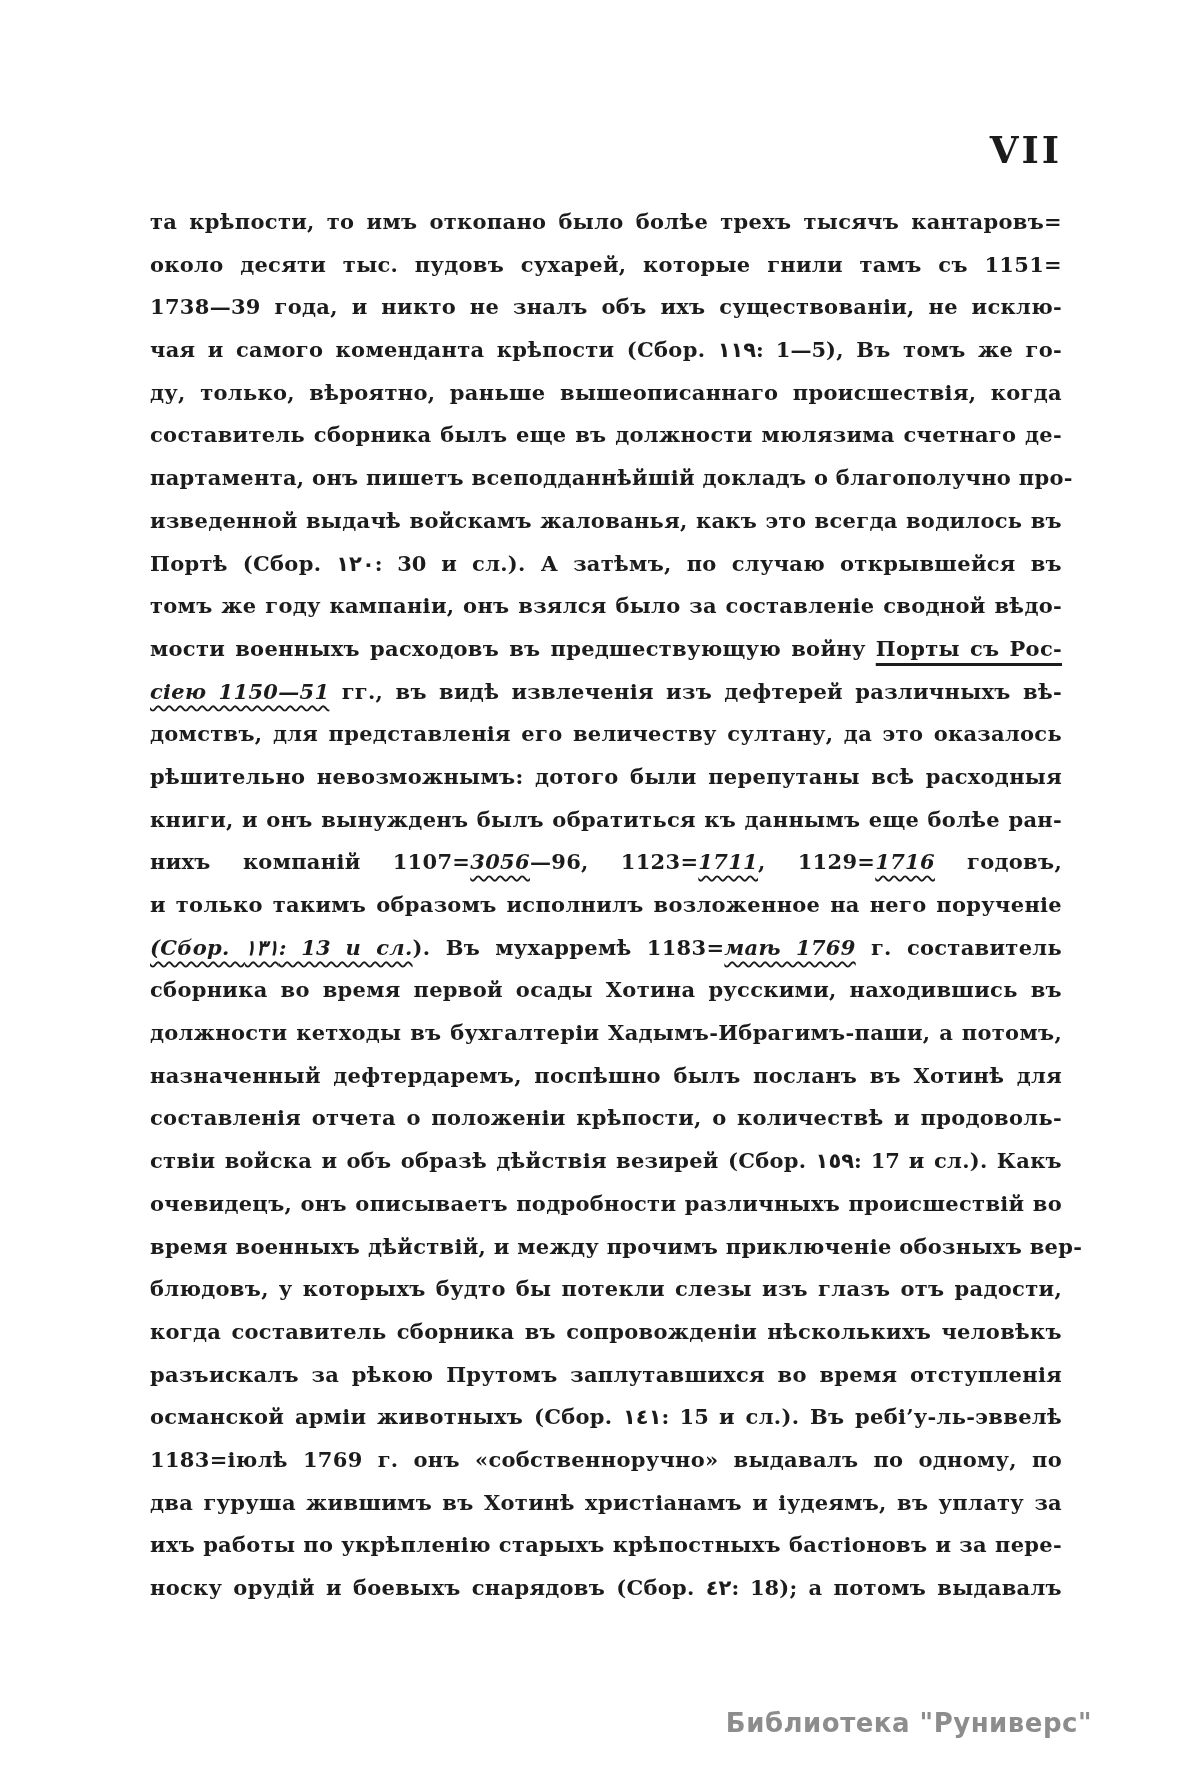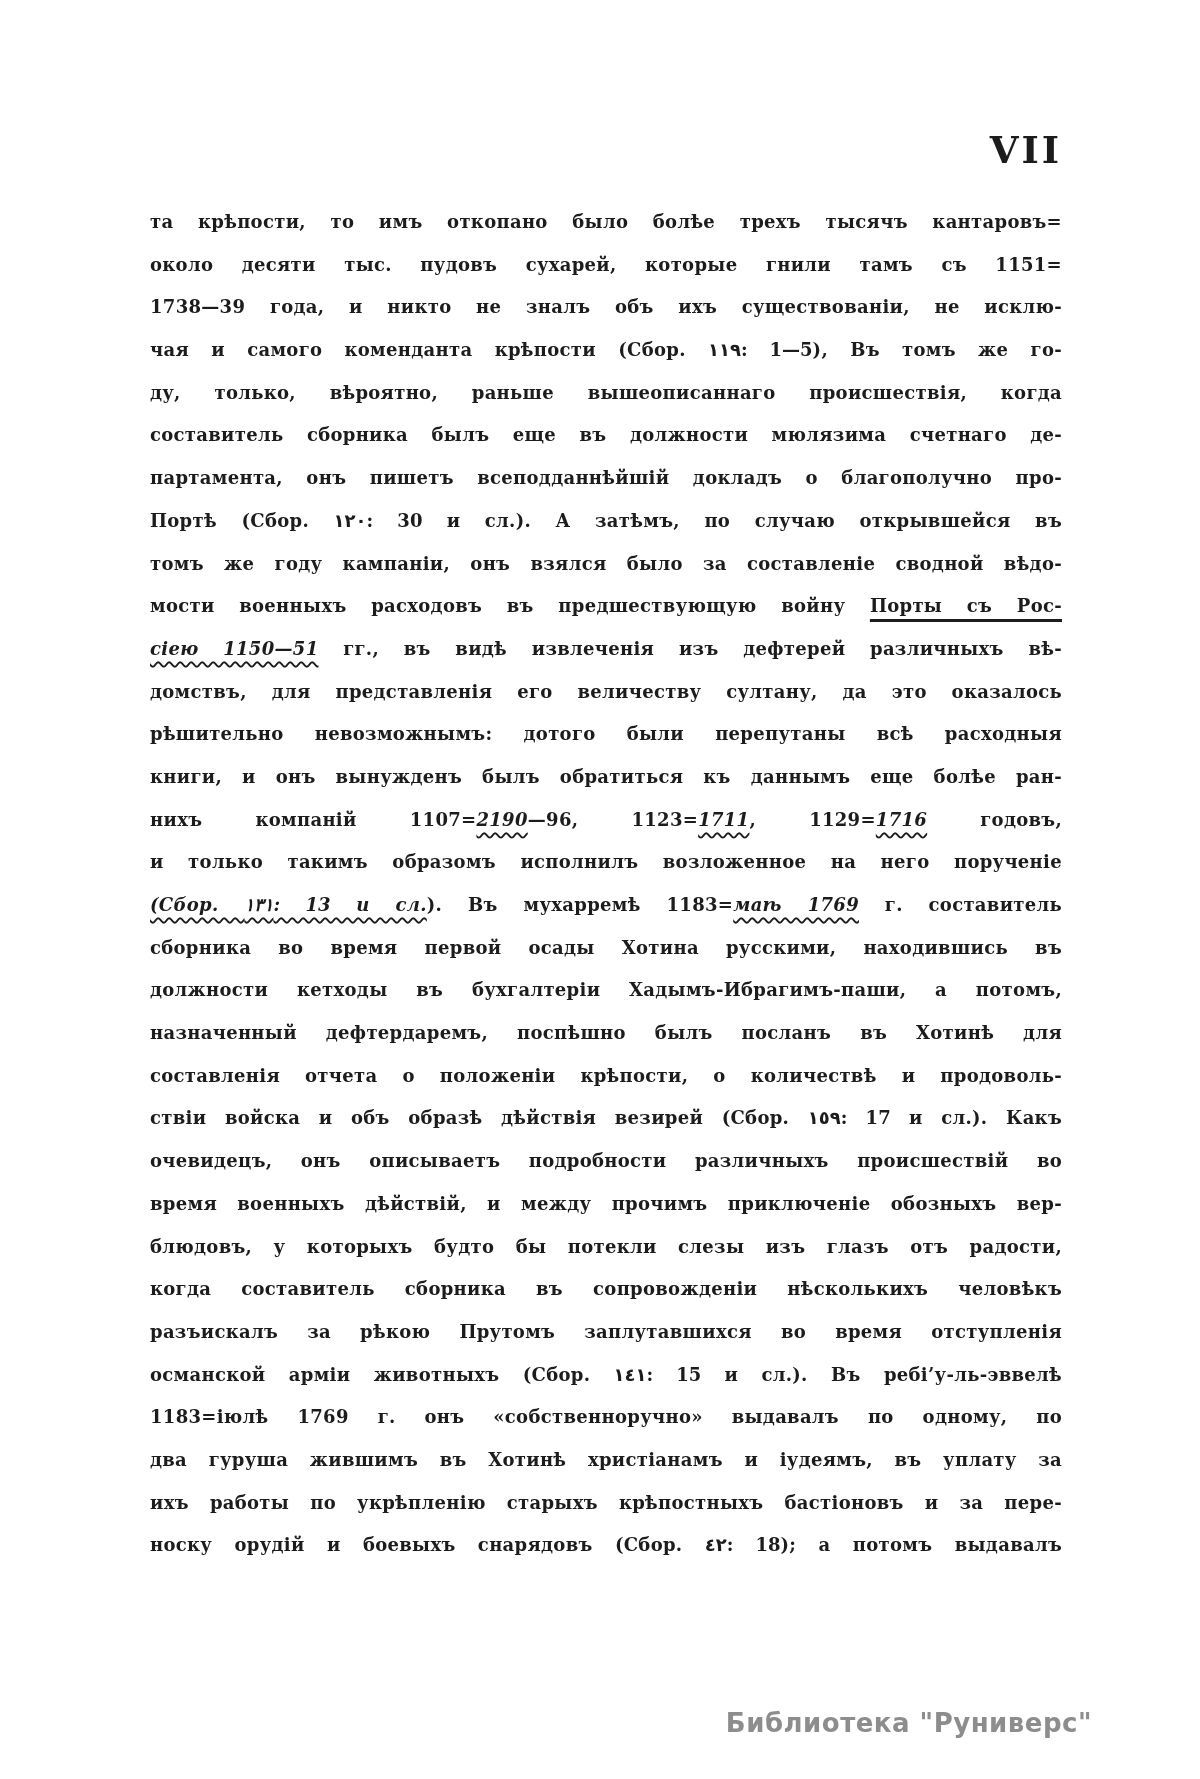--- a/index.html
+++ b/index.html
@@ -25,21 +25,21 @@
     letter-spacing:3px;
     color:var(--ink);
   }
   .text-block{
     position:absolute;
     top:201px;left:150px;width:912px;
   }
   .line{
     height:42.7px;
     line-height:42.7px;
-    font-size:18px;
+    font-size:21px;
     font-weight:bold;
     letter-spacing:0.3px;
     text-align:justify;
     text-align-last:justify;
     white-space:nowrap;
     color:var(--ink);
   }
   .u-wavy{
     text-decoration-line:underline;
     text-decoration-style:wavy;
@@ -70,28 +70,29 @@
 <div class="page-header">VII</div>
 
 <div class="text-block">
     <div class="line"><span>та крѣпости, то имъ откопано было болѣе трехъ тысячъ кантаровъ=</span></div>
     <div class="line"><span>около десяти тыс. пудовъ сухарей, которые гнили тамъ съ 1151=</span></div>
     <div class="line"><span>1738—39 года, и никто не зналъ объ ихъ существованіи, не исклю-</span></div>
     <div class="line"><span>чая и самого коменданта крѣпости (Сбор. ١١٩: 1—5), Въ томъ же го-</span></div>
     <div class="line"><span>ду, только, вѣроятно, раньше вышеописаннаго происшествія, когда</span></div>
     <div class="line"><span>составитель сборника былъ еще въ должности мюлязима счетнаго де-</span></div>
     <div class="line"><span>партамента, онъ пишетъ всеподданнѣйшій докладъ о благополучно про-</span></div>
+    <div class="line"><span>изведенной выдачѣ войскамъ жалованья, какъ это всегда водилось въ</span></div>
     <div class="line"><span>Портѣ (Сбор. ١٢٠: 30 и сл.). А затѣмъ, по случаю открывшейся въ</span></div>
     <div class="line"><span>томъ же году кампаніи, онъ взялся было за составленіе сводной вѣдо-</span></div>
     <div class="line"><span>мости военныхъ расходовъ въ предшествующую войну </span><span class="u-solid">Порты съ Рос-</span></div>
     <div class="line"><span class="u-wavy">сіею 1150—51</span><span> гг., въ видѣ извлеченія изъ дефтерей различныхъ вѣ-</span></div>
     <div class="line"><span>домствъ, для представленія его величеству султану, да это оказалось</span></div>
     <div class="line"><span>рѣшительно невозможнымъ: дотого были перепутаны всѣ расходныя</span></div>
     <div class="line"><span>книги, и онъ вынужденъ былъ обратиться къ даннымъ еще болѣе ран-</span></div>
-    <div class="line"><span>нихъ компаній 1107=</span><span class="u-wavy">2190</span><span>—96, 1123=</span><span class="u-wavy">1711</span><span>, 1129=</span><span class="u-wavy">1716</span><span> годовъ,</span></div>
+    <div class="line"><span>нихъ компаній 1107=</span><span class="u-wavy">3056</span><span>—96, 1123=</span><span class="u-wavy">1711</span><span>, 1129=</span><span class="u-wavy">1716</span><span> годовъ,</span></div>
     <div class="line"><span>и только такимъ образомъ исполнилъ возложенное на него порученіе</span></div>
     <div class="line"><span class="u-wavy">(Сбор. ١٣١: 13 и сл.</span><span>). Въ мухарремѣ 1183=</span><span class="u-wavy">маѣ 1769</span><span> г. составитель</span></div>
     <div class="line"><span>сборника во время первой осады Хотина русскими, находившись въ</span></div>
     <div class="line"><span>должности кетходы въ бухгалтеріи Хадымъ-Ибрагимъ-паши, а потомъ,</span></div>
     <div class="line"><span>назначенный дефтердаремъ, поспѣшно былъ посланъ въ Хотинѣ для</span></div>
     <div class="line"><span>составленія отчета о положеніи крѣпости, о количествѣ и продоволь-</span></div>
     <div class="line"><span>ствіи войска и объ образѣ дѣйствія везирей (Сбор. ١٥٩: 17 и сл.). Какъ</span></div>
     <div class="line"><span>очевидецъ, онъ описываетъ подробности различныхъ происшествій во</span></div>
     <div class="line"><span>время военныхъ дѣйствій, и между прочимъ приключеніе обозныхъ вер-</span></div>
     <div class="line"><span>блюдовъ, у которыхъ будто бы потекли слезы изъ глазъ отъ радости,</span></div>

